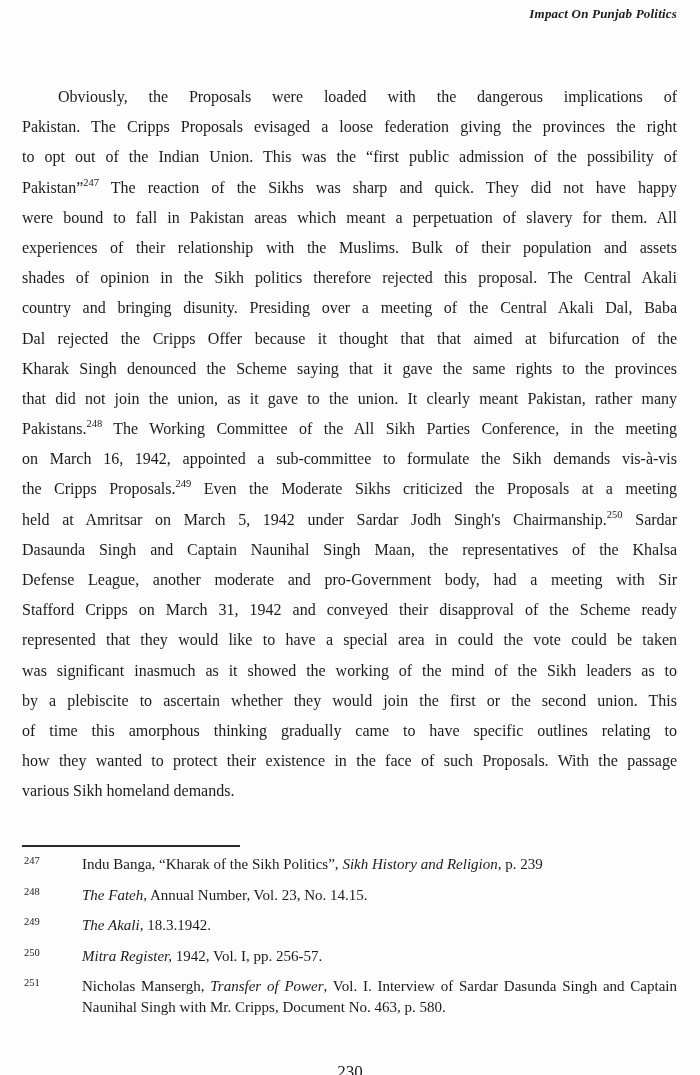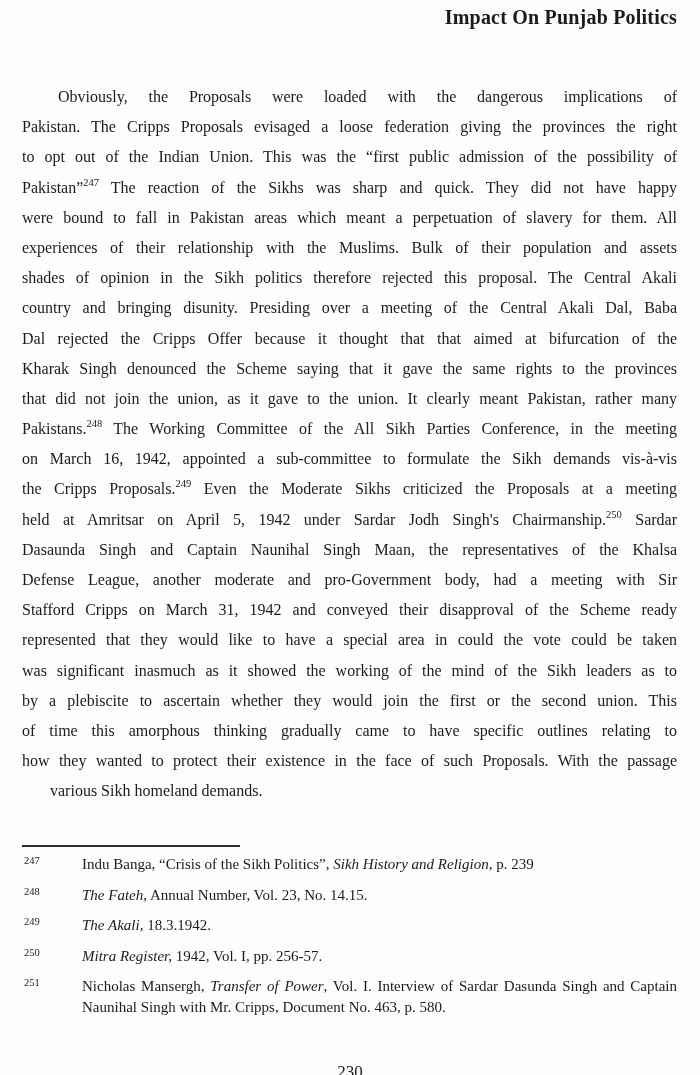--- a/index.html
+++ b/index.html
@@ -11,42 +11,43 @@
     overflow: hidden;
     font-family: "Liberation Serif", serif;
     color: #1b1b1b;
   }
   .header {
     position: absolute;
     top: 6px;
     left: 22px;
     width: 655px;
     text-align: right;
-    font-size: 20px;
+    font-size: 13px;
     font-weight: bold;
+    font-style: italic;
     letter-spacing: 0.2px;
   }
   .body-text {
     position: absolute;
     top: 57px;
     left: 22px;
     width: 655px;
   }
   .line {
     font-size: 16px;
     line-height: 30.2px;
     height: 30.2px;
     text-align: justify;
     text-align-last: justify;
     overflow: visible;
     white-space: nowrap;
   }
   .line.just { white-space: normal; height: 30.2px; overflow: hidden; }
   .line.indent { text-indent: 36px; margin-top: 25px; }
-  .line.last { text-align-last: left; margin-left: 28px; }
+  .line.last { text-align-last: left; }
   sup.fnref {
     font-size: 10.5px;
     line-height: 0;
     vertical-align: baseline;
     position: relative;
     top: -7px;
   }
   .fn-sep {
     position: absolute;
     top: 845px;
@@ -100,36 +101,36 @@
       <div class="line just"><span>were bound to fall in Pakistan areas which meant a perpetuation of slavery for them. All</span></div>
       <div class="line just"><span>experiences of their relationship with the Muslims. Bulk of their population and assets</span></div>
       <div class="line just"><span>shades of opinion in the Sikh politics therefore rejected this proposal. The Central Akali</span></div>
       <div class="line just"><span>country and bringing disunity. Presiding over a meeting of the Central Akali Dal, Baba</span></div>
       <div class="line just"><span>Dal rejected the Cripps Offer because it thought that that aimed at bifurcation of the</span></div>
       <div class="line just"><span>Kharak Singh denounced the Scheme saying that it gave the same rights to the provinces</span></div>
       <div class="line just"><span>that did not join the union, as it gave to the union. It clearly meant Pakistan, rather many</span></div>
       <div class="line just"><span>Pakistans.</span><sup class="fnref">248</sup><span> The Working Committee of the All Sikh Parties Conference, in the meeting</span></div>
       <div class="line just"><span>on March 16, 1942, appointed a sub-committee to formulate the Sikh demands vis-à-vis</span></div>
       <div class="line just"><span>the Cripps Proposals.</span><sup class="fnref">249</sup><span> Even the Moderate Sikhs criticized the Proposals at a meeting</span></div>
-      <div class="line just"><span>held at Amritsar on April 5, 1942 under Sardar Jodh Singh's Chairmanship.</span><sup class="fnref">250</sup><span> Sardar</span></div>
+      <div class="line just"><span>held at Amritsar on March 5, 1942 under Sardar Jodh Singh's Chairmanship.</span><sup class="fnref">250</sup><span> Sardar</span></div>
       <div class="line just"><span>Dasaunda Singh and Captain Naunihal Singh Maan, the representatives of the Khalsa</span></div>
       <div class="line just"><span>Defense League, another moderate and pro-Government body, had a meeting with Sir</span></div>
       <div class="line just"><span>Stafford Cripps on March 31, 1942 and conveyed their disapproval of the Scheme ready</span></div>
       <div class="line just"><span>represented that they would like to have a special area in could the vote could be taken</span></div>
       <div class="line just"><span>was significant inasmuch as it showed the working of the mind of the Sikh leaders as to</span></div>
       <div class="line just"><span>by a plebiscite to ascertain whether they would join the first or the second union. This</span></div>
       <div class="line just"><span>of time this amorphous thinking gradually came to have specific outlines relating to</span></div>
       <div class="line just"><span>how they wanted to protect their existence in the face of such Proposals. With the passage</span></div>
       <div class="line just last"><span>various Sikh homeland demands.</span></div>
     </div>
 
   <div class="fn-sep"></div>
 
   <div class="footnotes" id="footnotes">
-      <div class="footnote"><span class="fn-num">247</span><span class="fn-text"><span>Indu Banga, “Crisis of the Sikh Politics”, </span><span class="it">Sikh History and Religion</span><span>, p. 239</span></span></div>
+      <div class="footnote"><span class="fn-num">247</span><span class="fn-text"><span>Indu Banga, “Kharak of the Sikh Politics”, </span><span class="it">Sikh History and Religion</span><span>, p. 239</span></span></div>
       <div class="footnote"><span class="fn-num">248</span><span class="fn-text"><span class="it">The Fateh</span><span>, Annual Number, Vol. 23, No. 14.15.</span></span></div>
       <div class="footnote"><span class="fn-num">249</span><span class="fn-text"><span class="it">The Akali,</span><span> 18.3.1942.</span></span></div>
       <div class="footnote"><span class="fn-num">250</span><span class="fn-text"><span class="it">Mitra Register,</span><span>  1942, Vol. I, pp. 256-57.</span></span></div>
       <div class="footnote"><span class="fn-num">251</span><span class="fn-text"><span>Nicholas Mansergh, </span><span class="it">Transfer of Power</span><span>, Vol. I. Interview of Sardar Dasunda Singh and Captain Naunihal Singh with Mr. Cripps, Document No. 463, p. 580.</span></span></div>
     </div>
 
   <div class="page-number">230</div>
 </div>
 
 </body></html>

